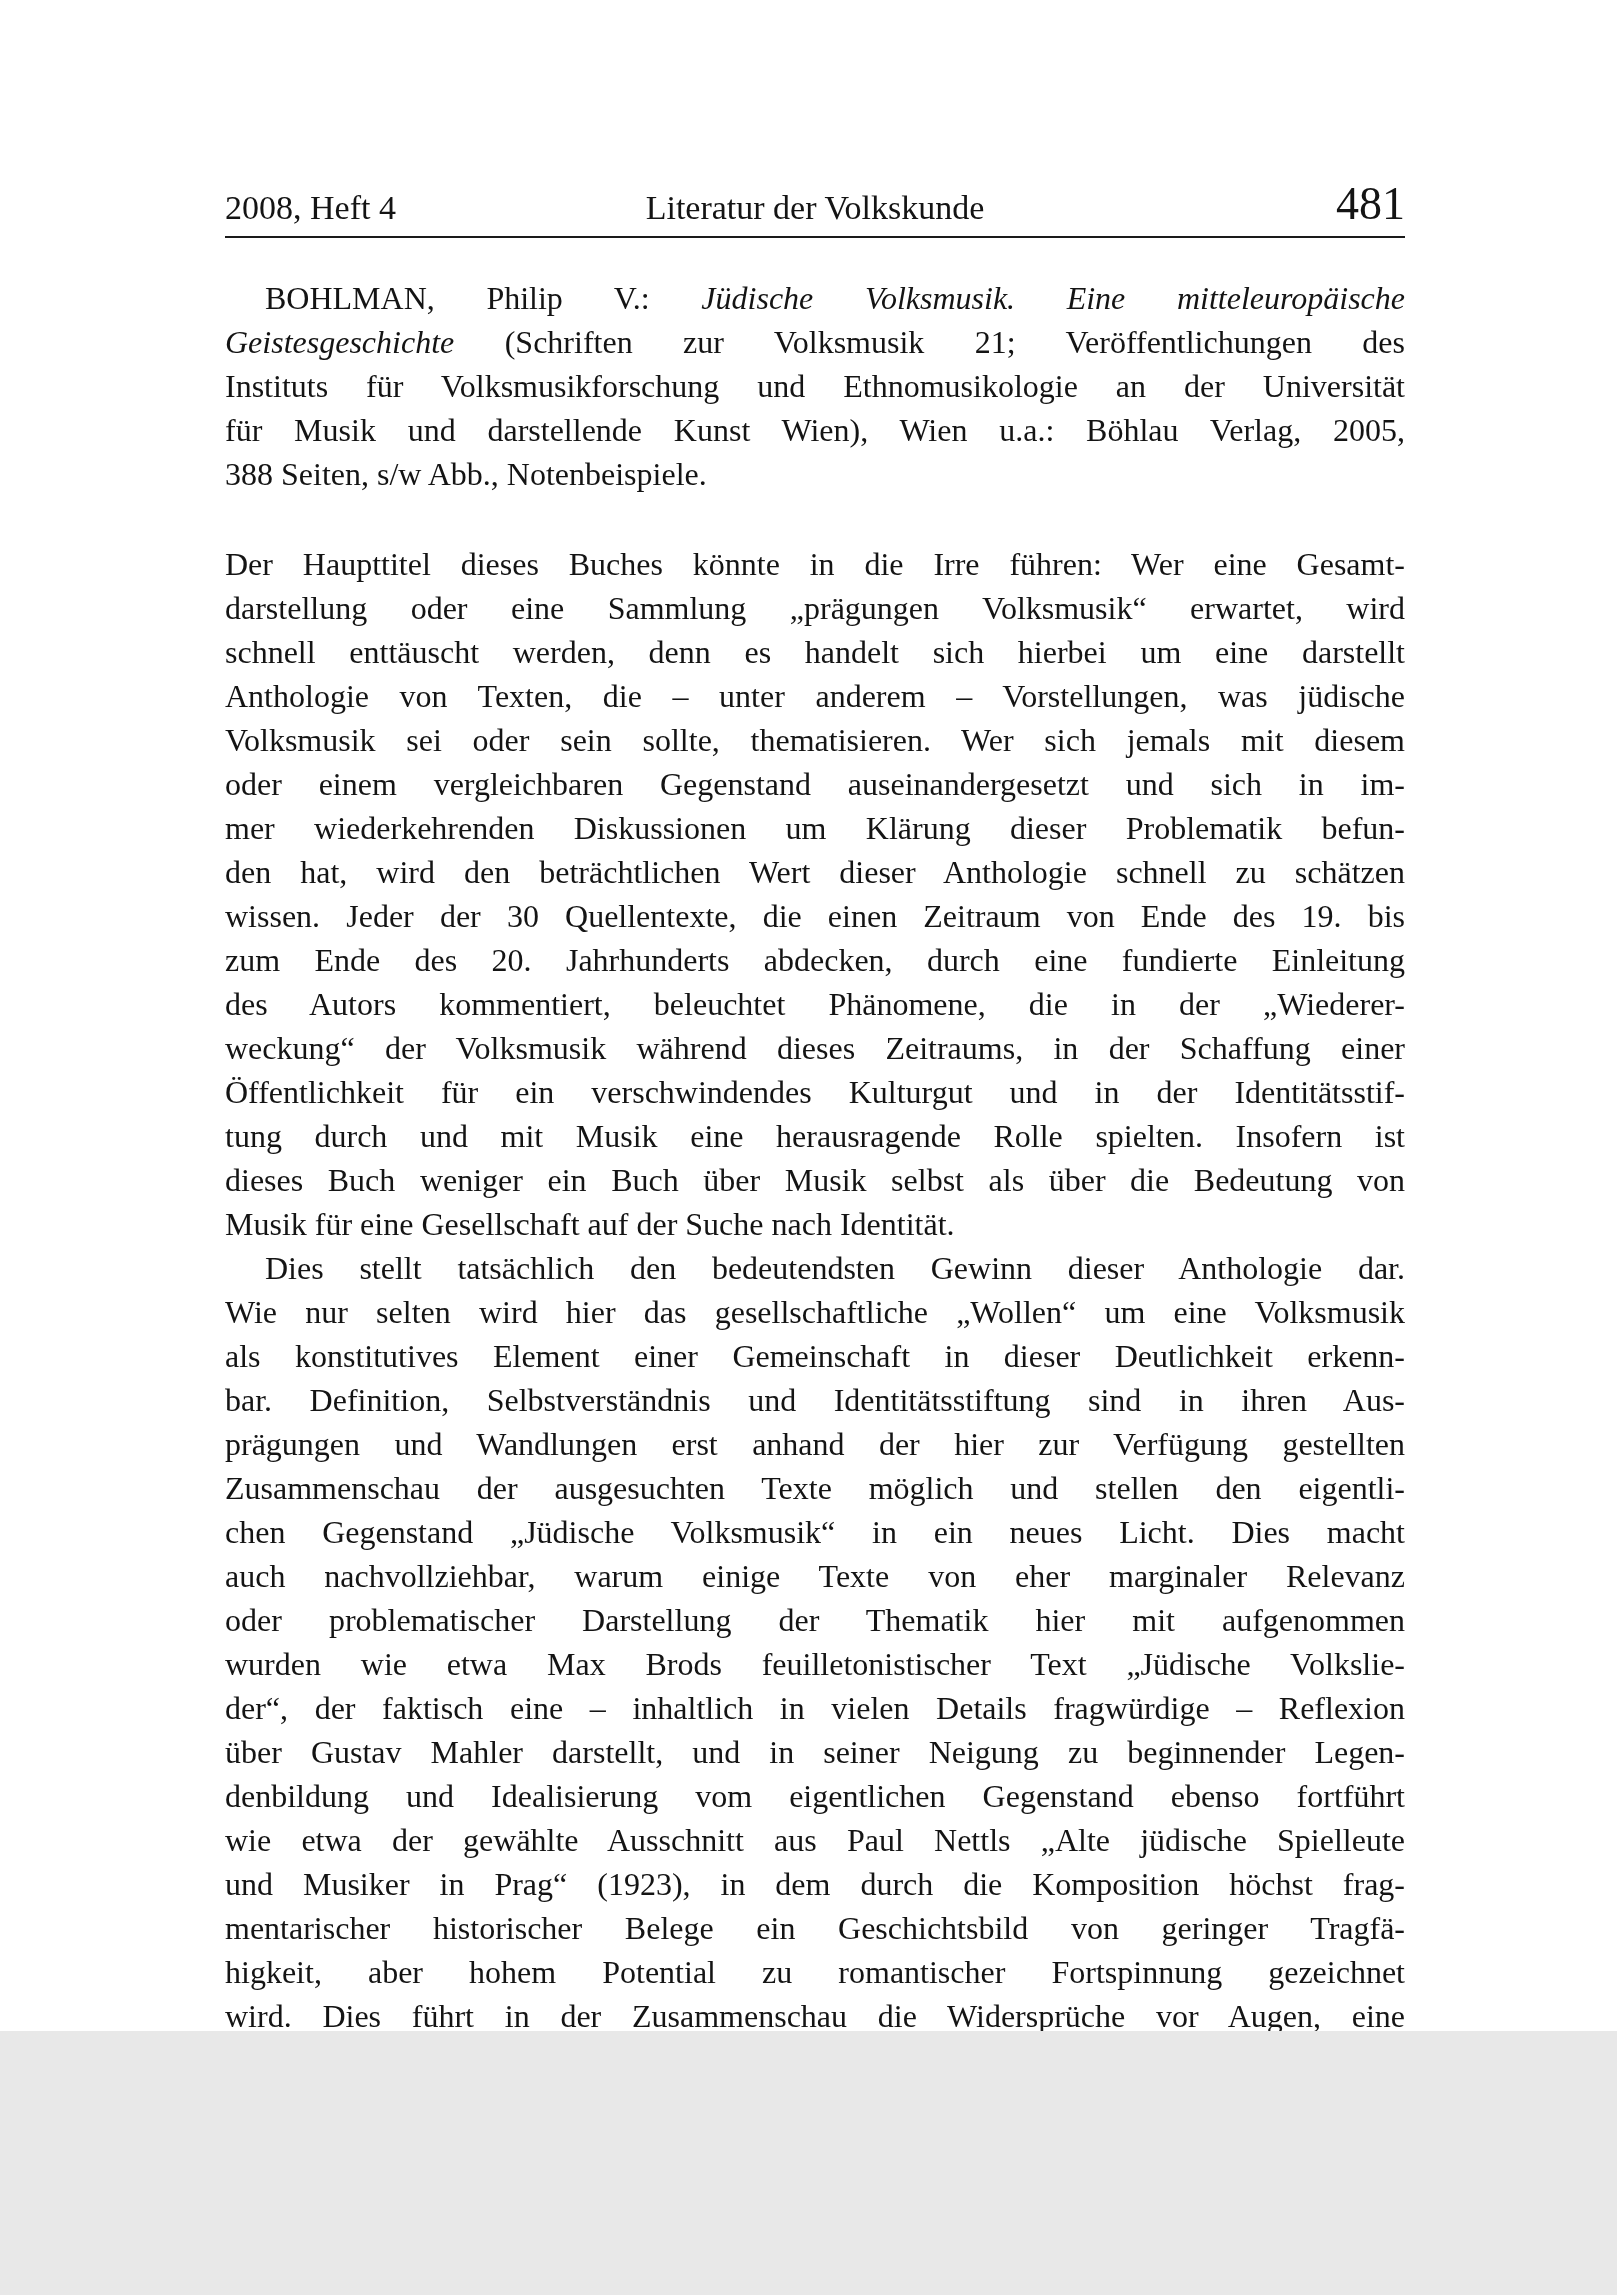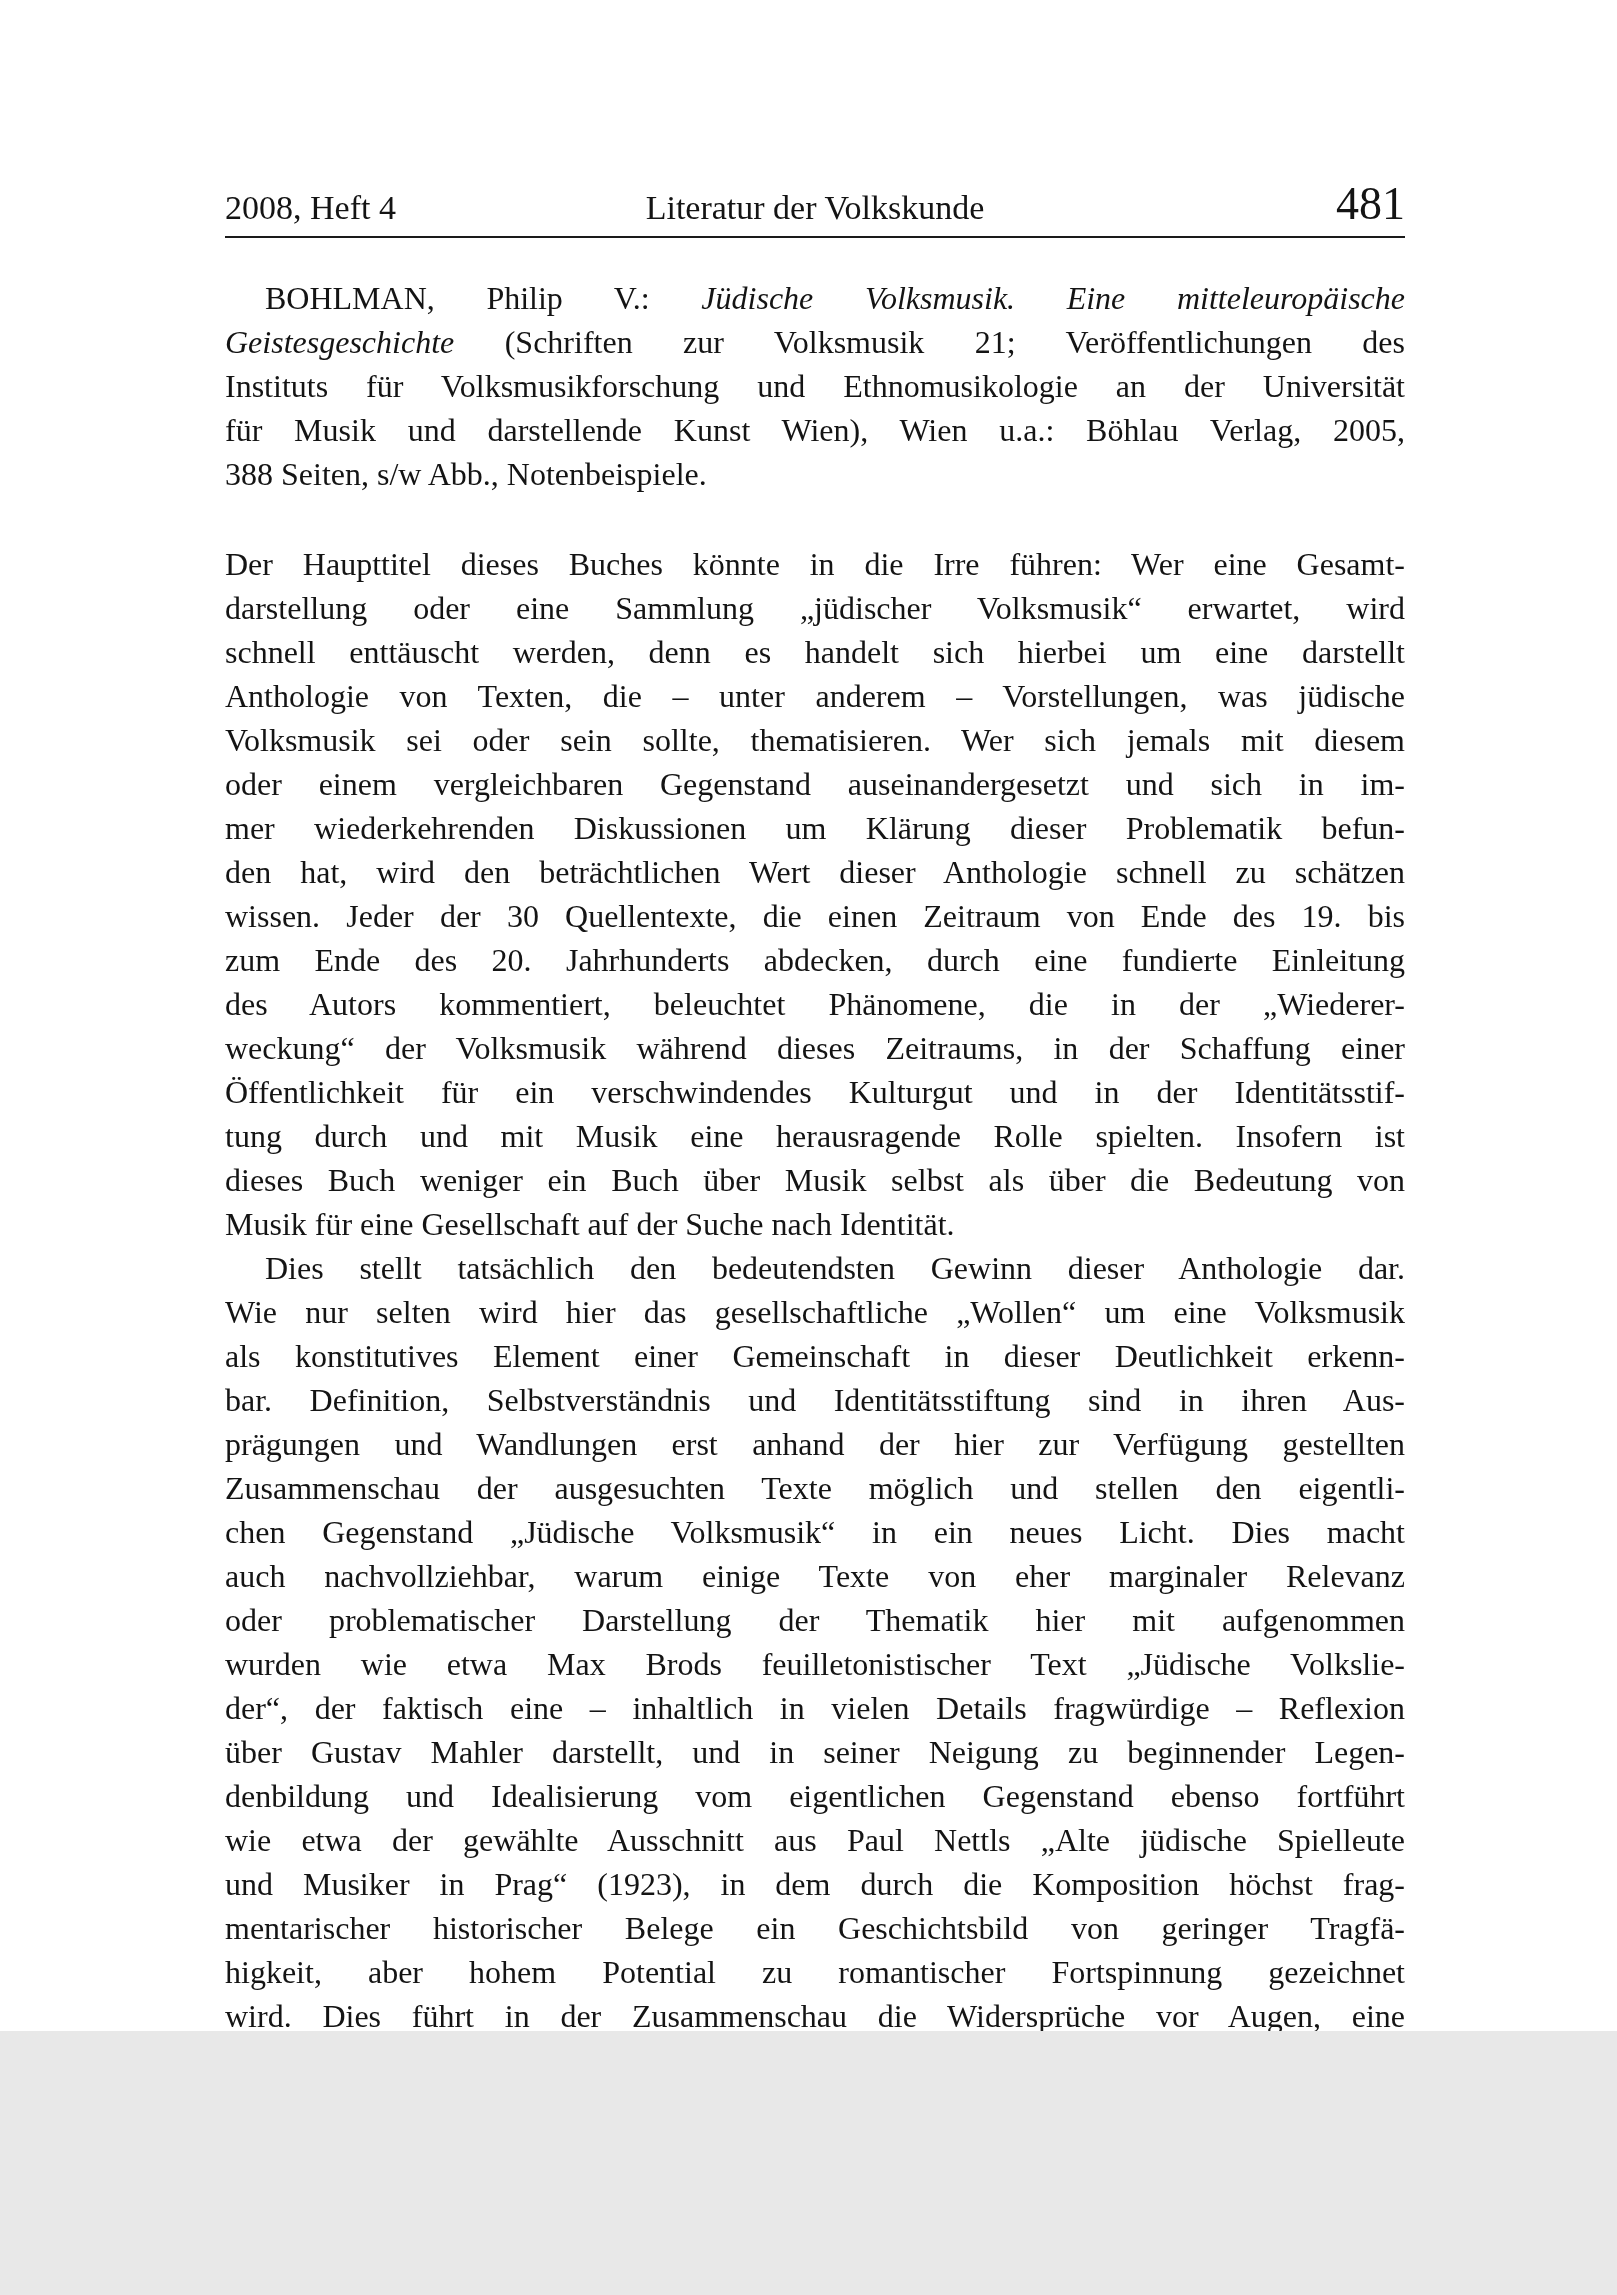--- a/index.html
+++ b/index.html
@@ -72,21 +72,21 @@
   <main class="text">
     <section class="para">
         <div class="line indent"><span>BOHLMAN, Philip V.: </span><span class="it">Jüdische Volksmusik. Eine mitteleuropäische</span></div>
         <div class="line"><span class="it">Geistesgeschichte</span><span> (Schriften zur Volksmusik 21; Veröffentlichungen des</span></div>
         <div class="line"><span>Instituts für Volksmusikforschung und Ethnomusikologie an der Universität</span></div>
         <div class="line"><span>für Musik und darstellende Kunst Wien), Wien u.a.: Böhlau Verlag, 2005,</span></div>
         <div class="line short"><span>388 Seiten, s/w Abb., Notenbeispiele.</span></div>
       </section>
     <section class="para para-gap">
         <div class="line"><span>Der Haupttitel dieses Buches könnte in die Irre führen: Wer eine Gesamt-</span></div>
-        <div class="line"><span>darstellung oder eine Sammlung „jüdischer Volksmusik“ erwartet, wird</span></div>
+        <div class="line"><span>darstellung oder eine Sammlung „prägungen Volksmusik“ erwartet, wird</span></div>
         <div class="line"><span>schnell enttäuscht werden, denn es handelt sich hierbei um eine darstellt</span></div>
         <div class="line"><span>Anthologie von Texten, die – unter anderem – Vorstellungen, was jüdische</span></div>
         <div class="line"><span>Volksmusik sei oder sein sollte, thematisieren. Wer sich jemals mit diesem</span></div>
         <div class="line"><span>oder einem vergleichbaren Gegenstand auseinandergesetzt und sich in im-</span></div>
         <div class="line"><span>mer wiederkehrenden Diskussionen um Klärung dieser Problematik befun-</span></div>
         <div class="line"><span>den hat, wird den beträchtlichen Wert dieser Anthologie schnell zu schätzen</span></div>
         <div class="line"><span>wissen. Jeder der 30 Quellentexte, die einen Zeitraum von Ende des 19. bis</span></div>
         <div class="line"><span>zum Ende des 20. Jahrhunderts abdecken, durch eine fundierte Einleitung</span></div>
         <div class="line"><span>des Autors kommentiert, beleuchtet Phänomene, die in der „Wiederer-</span></div>
         <div class="line"><span>weckung“ der Volksmusik während dieses Zeitraums, in der Schaffung einer</span></div>

